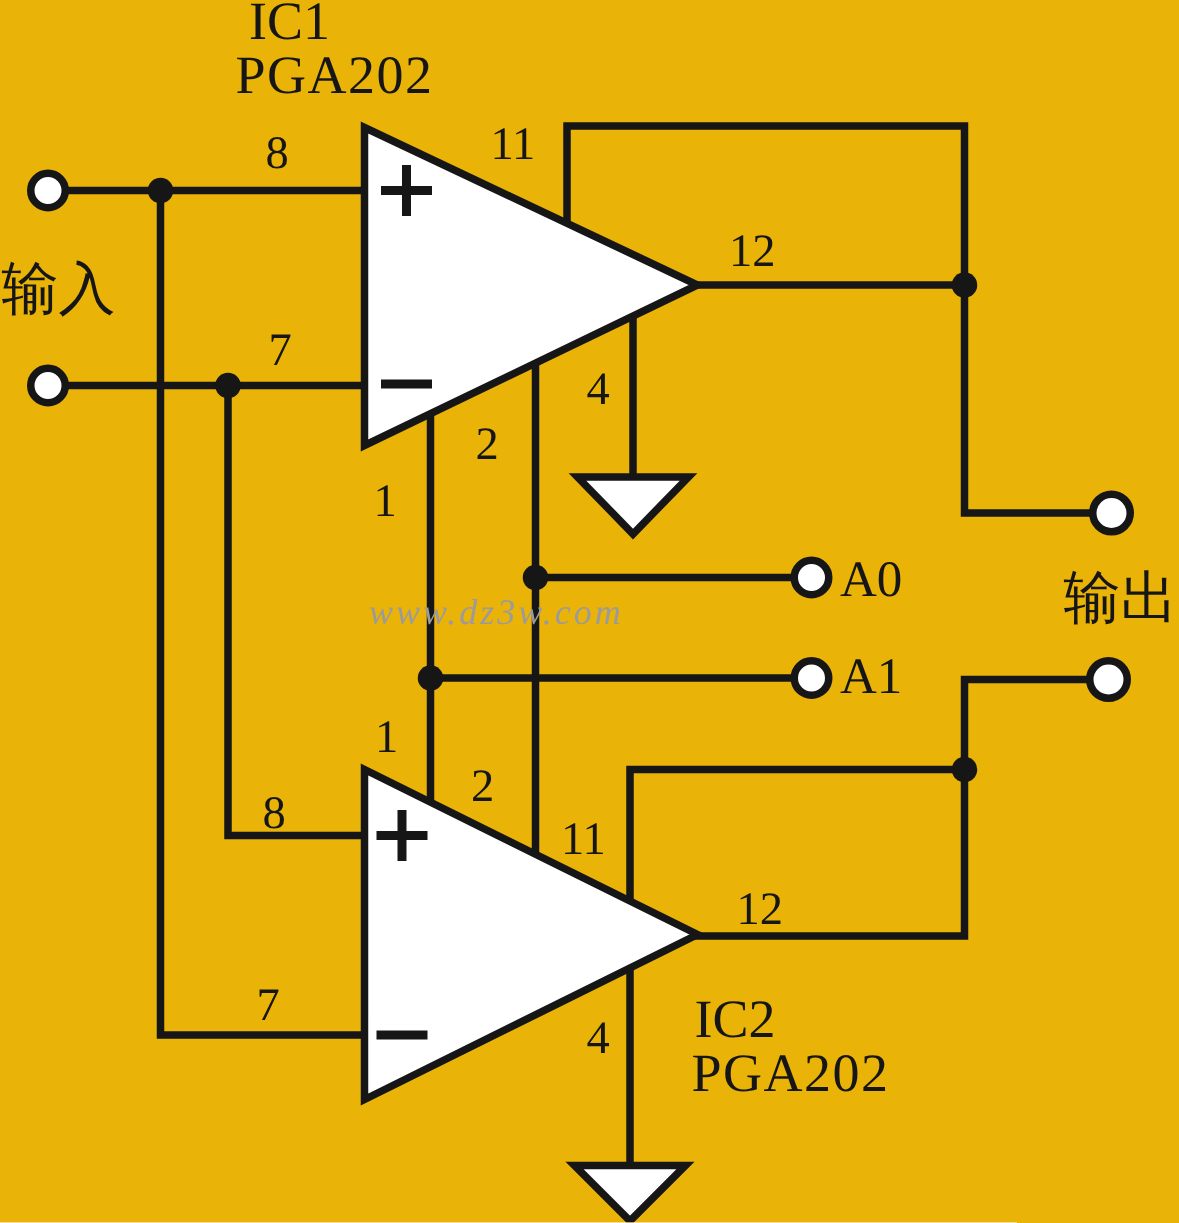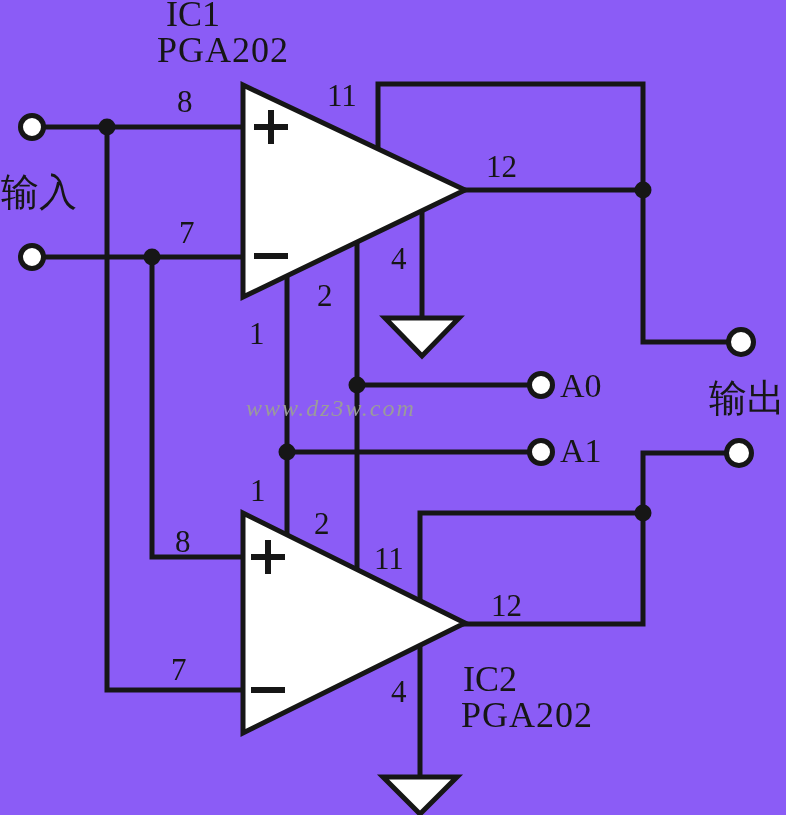--- a/index.html
+++ b/index.html
@@ -4,21 +4,21 @@
 <style>
   html, body {
     margin: 0;
     padding: 0;
     background: #ffffff;
   }
   .stage {
     position: relative;
     width: 786px;
     height: 815px;
-    background: #8b5cf6;
+    background: #eab308;
     overflow: hidden;
     font-family: "Liberation Serif", "DejaVu Serif", serif;
     text-align: center;
   }
   svg { display: block; }
   .wire {
     fill: none;
     stroke: #161616;
     stroke-width: 5;
     stroke-linecap: square;

